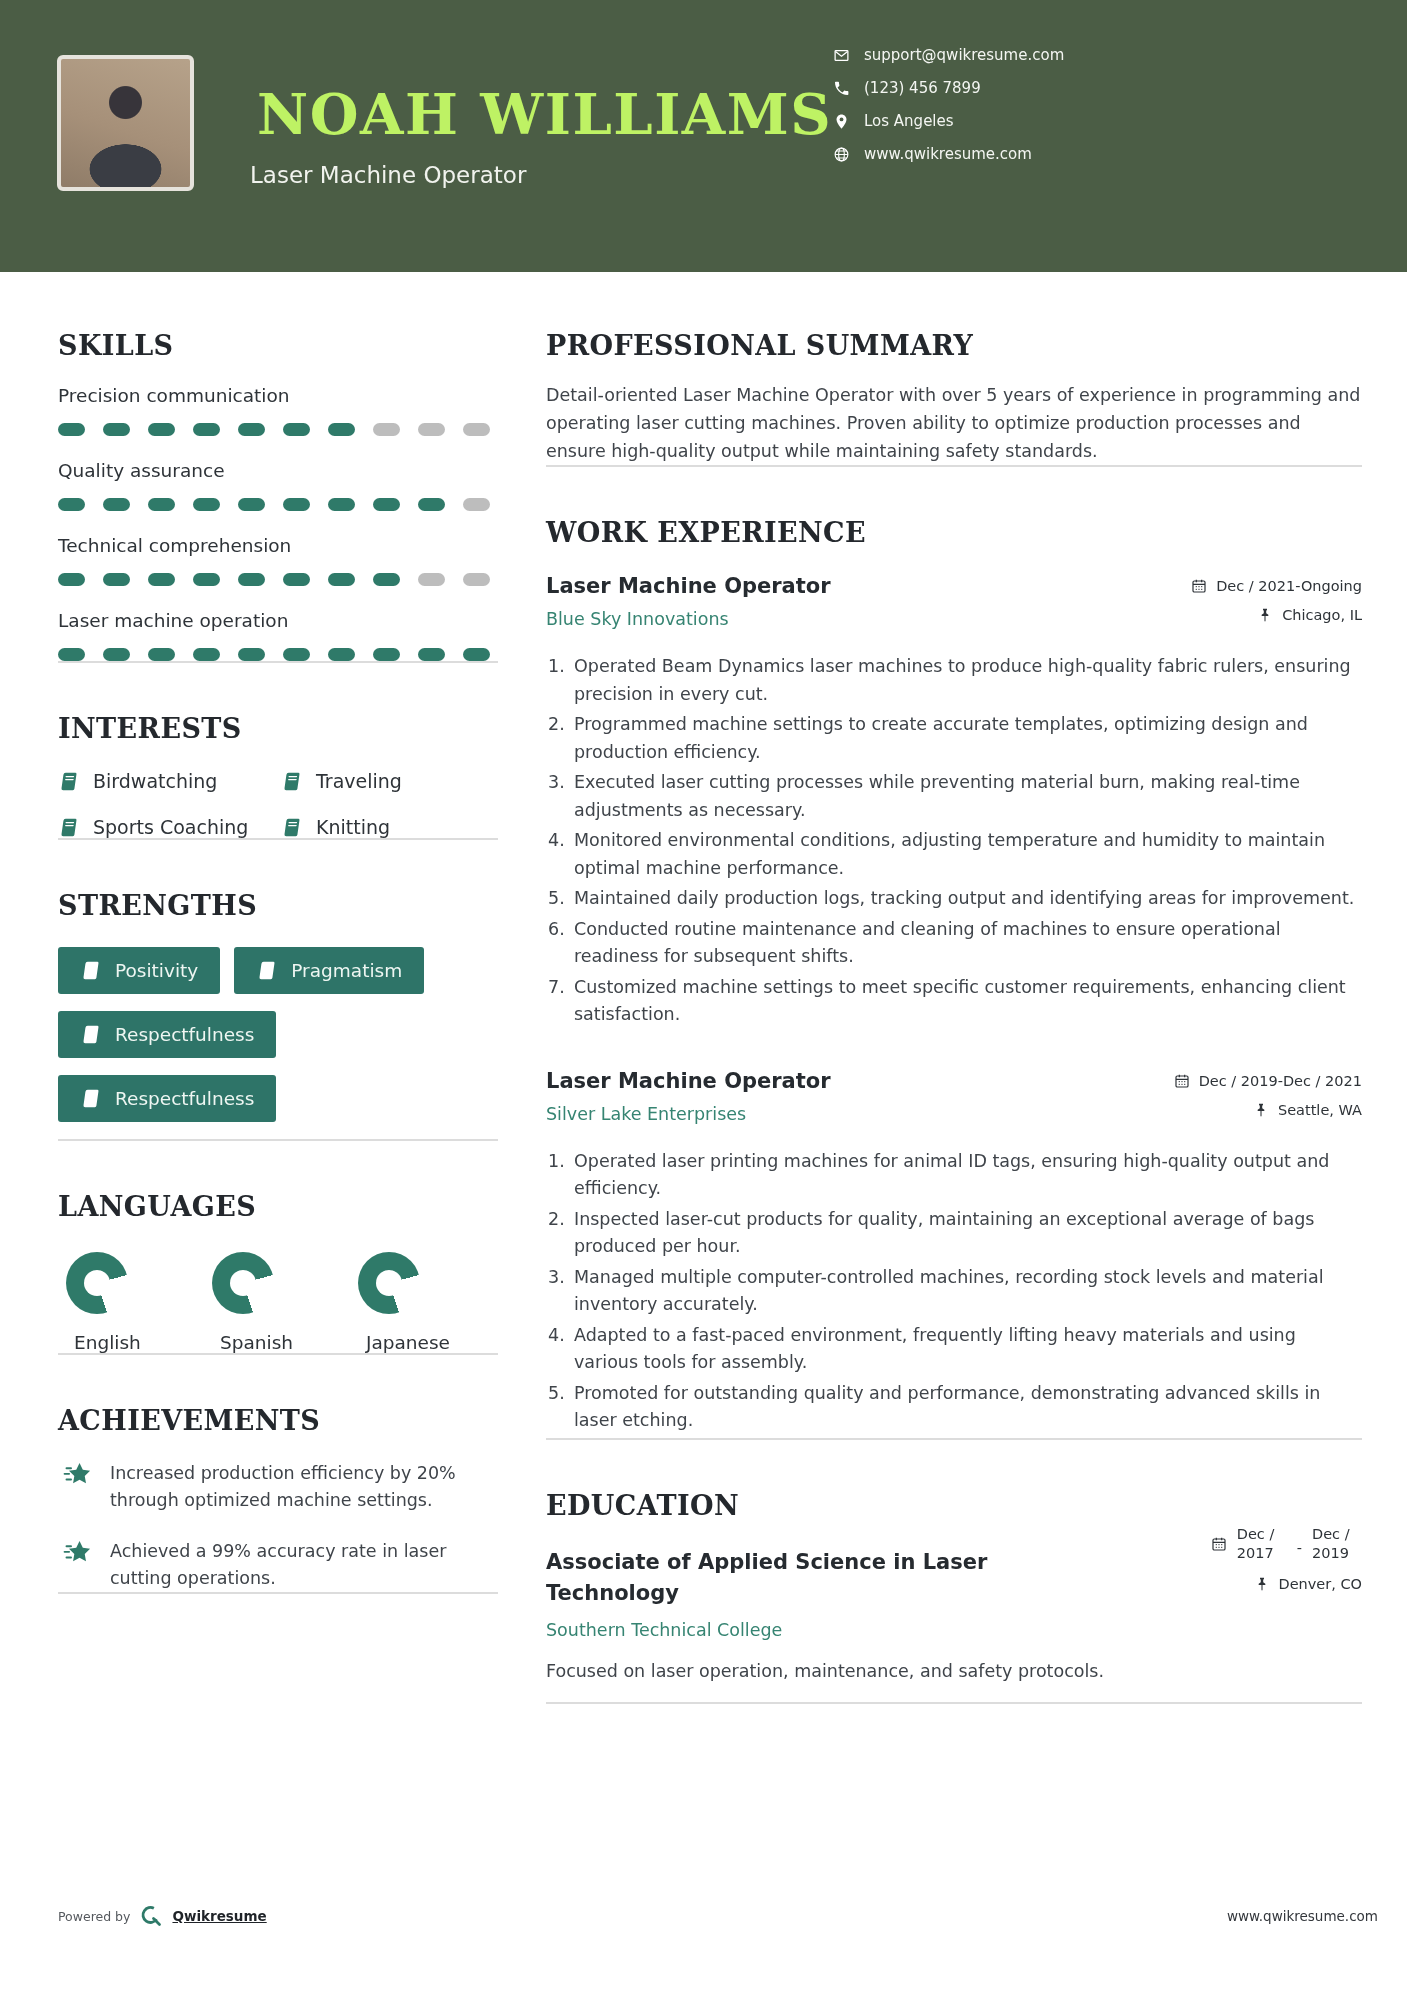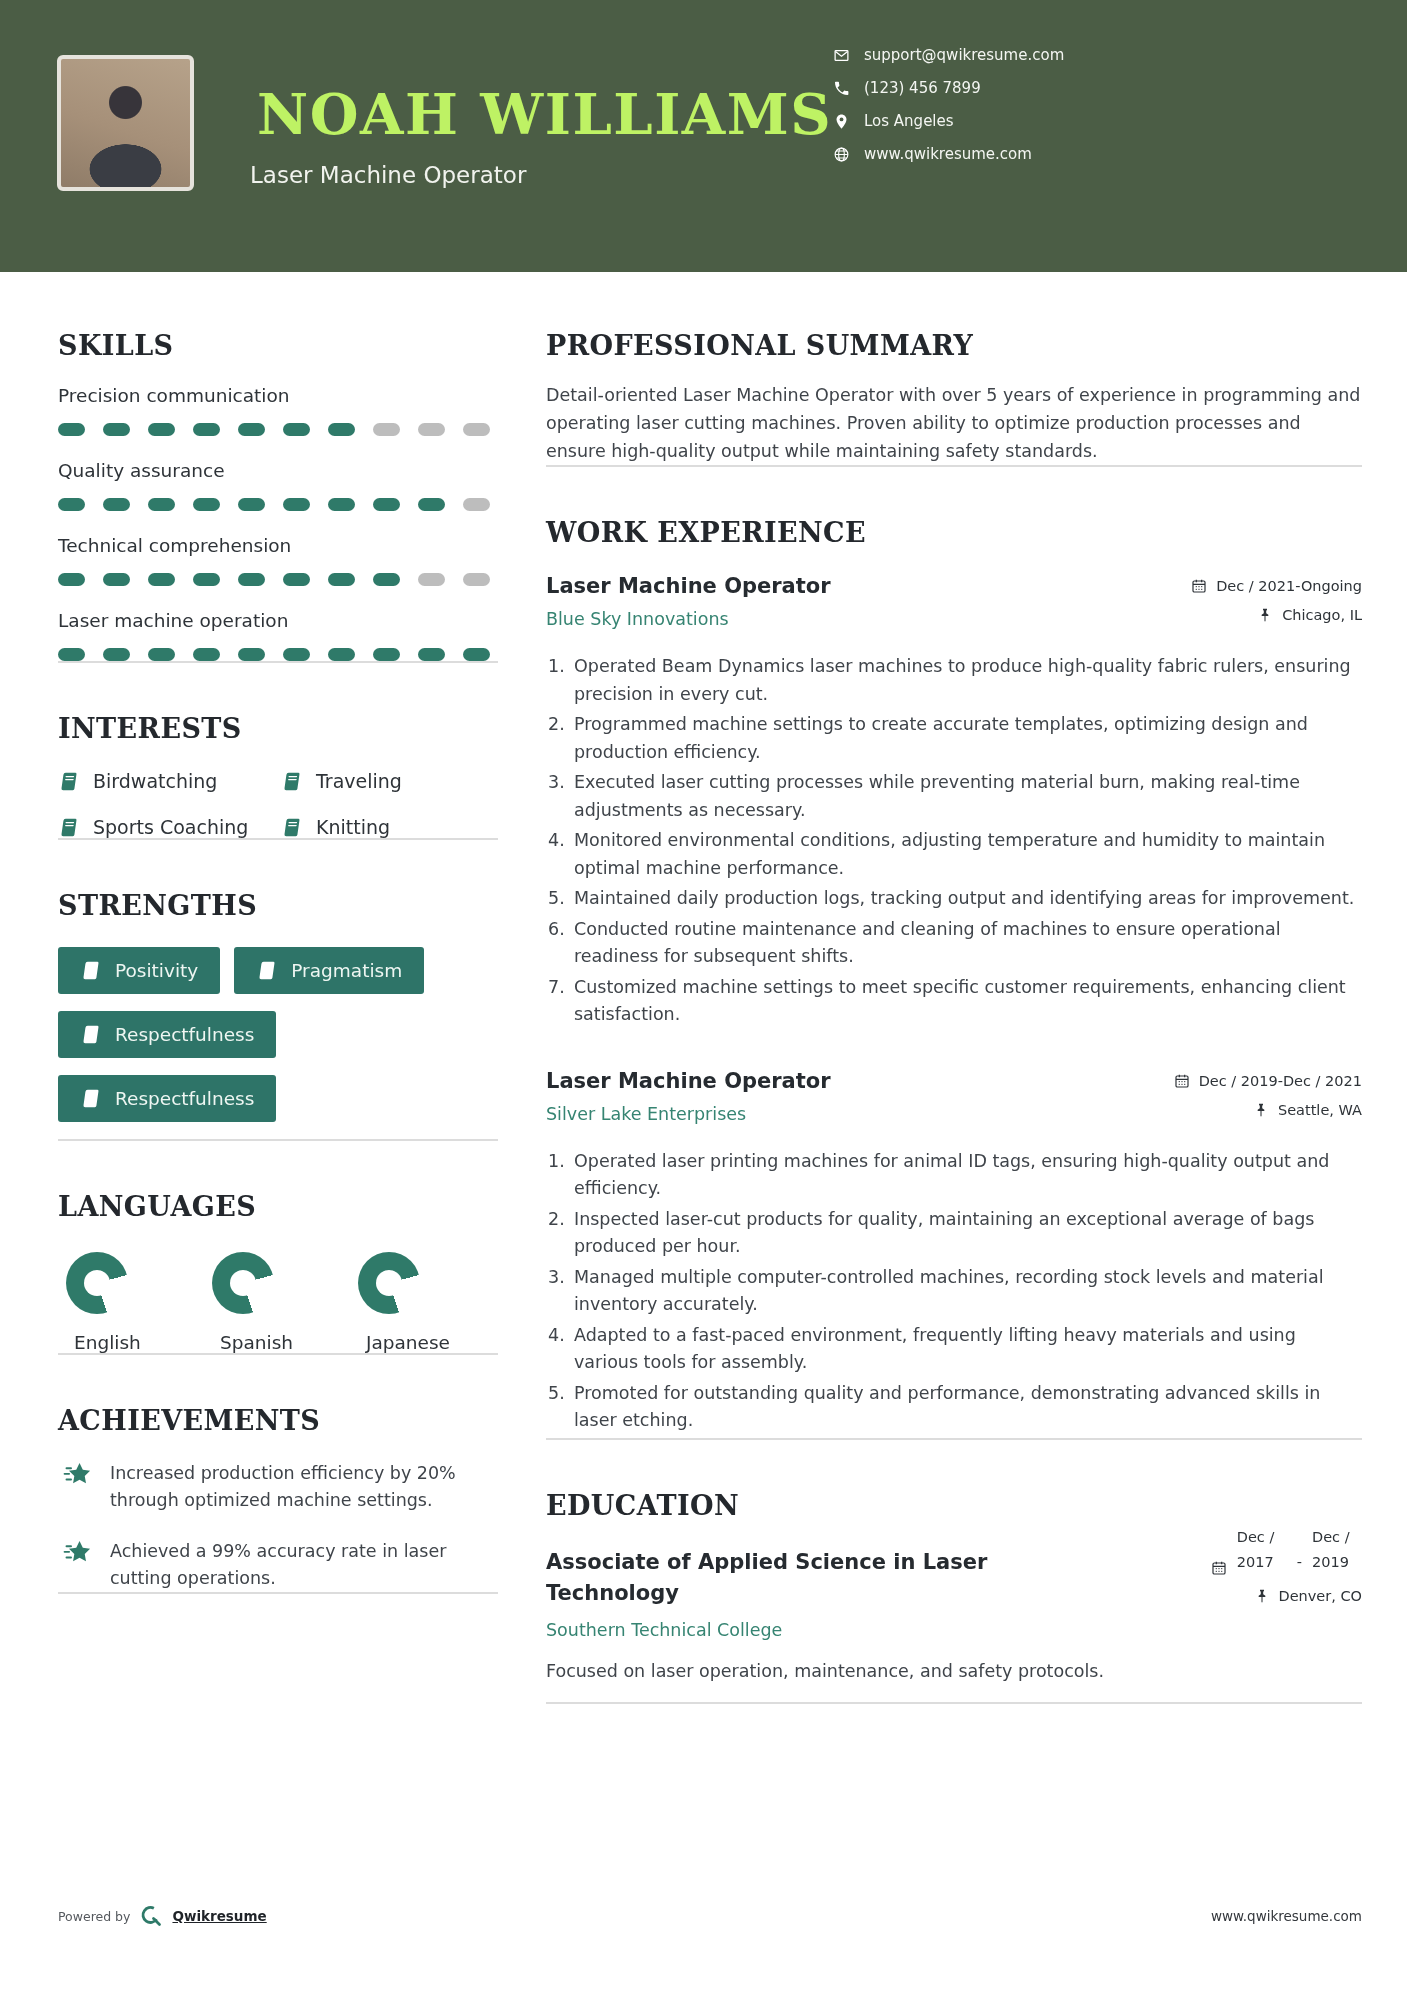--- a/index.html
+++ b/index.html
@@ -69,25 +69,25 @@
   .meta-row + .meta-row{margin-top:13px}
   .micon{width:16px;height:16px;color:#2e3338;flex:0 0 auto}
   .micon svg{width:100%;height:100%}
   ol.bullets{list-style:none;counter-reset:n;margin:24px 0 0;padding:0}
   ol.bullets li{counter-increment:n;position:relative;padding-left:28px;font-size:17.5px;
                 line-height:27.5px;color:var(--body);margin-bottom:3px}
   ol.bullets li::before{content:counter(n) ".";position:absolute;left:2px;color:var(--body)}
   .degree{margin-top:26px;font-size:21px;font-weight:700;color:#262b30;max-width:460px;line-height:31px}
   .edu-head{display:flex;justify-content:space-between;align-items:flex-start}
   .edu-desc{margin-top:18px;font-size:17.5px;line-height:27px;color:var(--body)}
-  .edu-dates{display:flex;align-items:flex-end;gap:10px;font-size:14.5px;line-height:25px}
+  .edu-dates{display:flex;align-items:center;gap:10px;font-size:14.5px;line-height:19px}
   .edu-date{display:inline-block;width:50px}
   .edu-dash{padding-top:9px}
   
-  .footer{position:absolute;left:58px;right:45px;bottom:62px;display:flex;justify-content:space-between;align-items:center}
+  .footer{position:absolute;left:58px;right:29px;bottom:62px;display:flex;justify-content:space-between;align-items:center}
   .powered{display:flex;align-items:center;gap:9px;font-size:12.5px;color:#55595e}
   .qlogo{width:24px;height:24px}
   .brand{font-size:13.5px;color:#1f2328;text-decoration:underline;font-weight:700}
   .site{font-size:13.5px;color:#33373c}
 </style>
 </head>
 <body>
 
 <div class="page">
 

